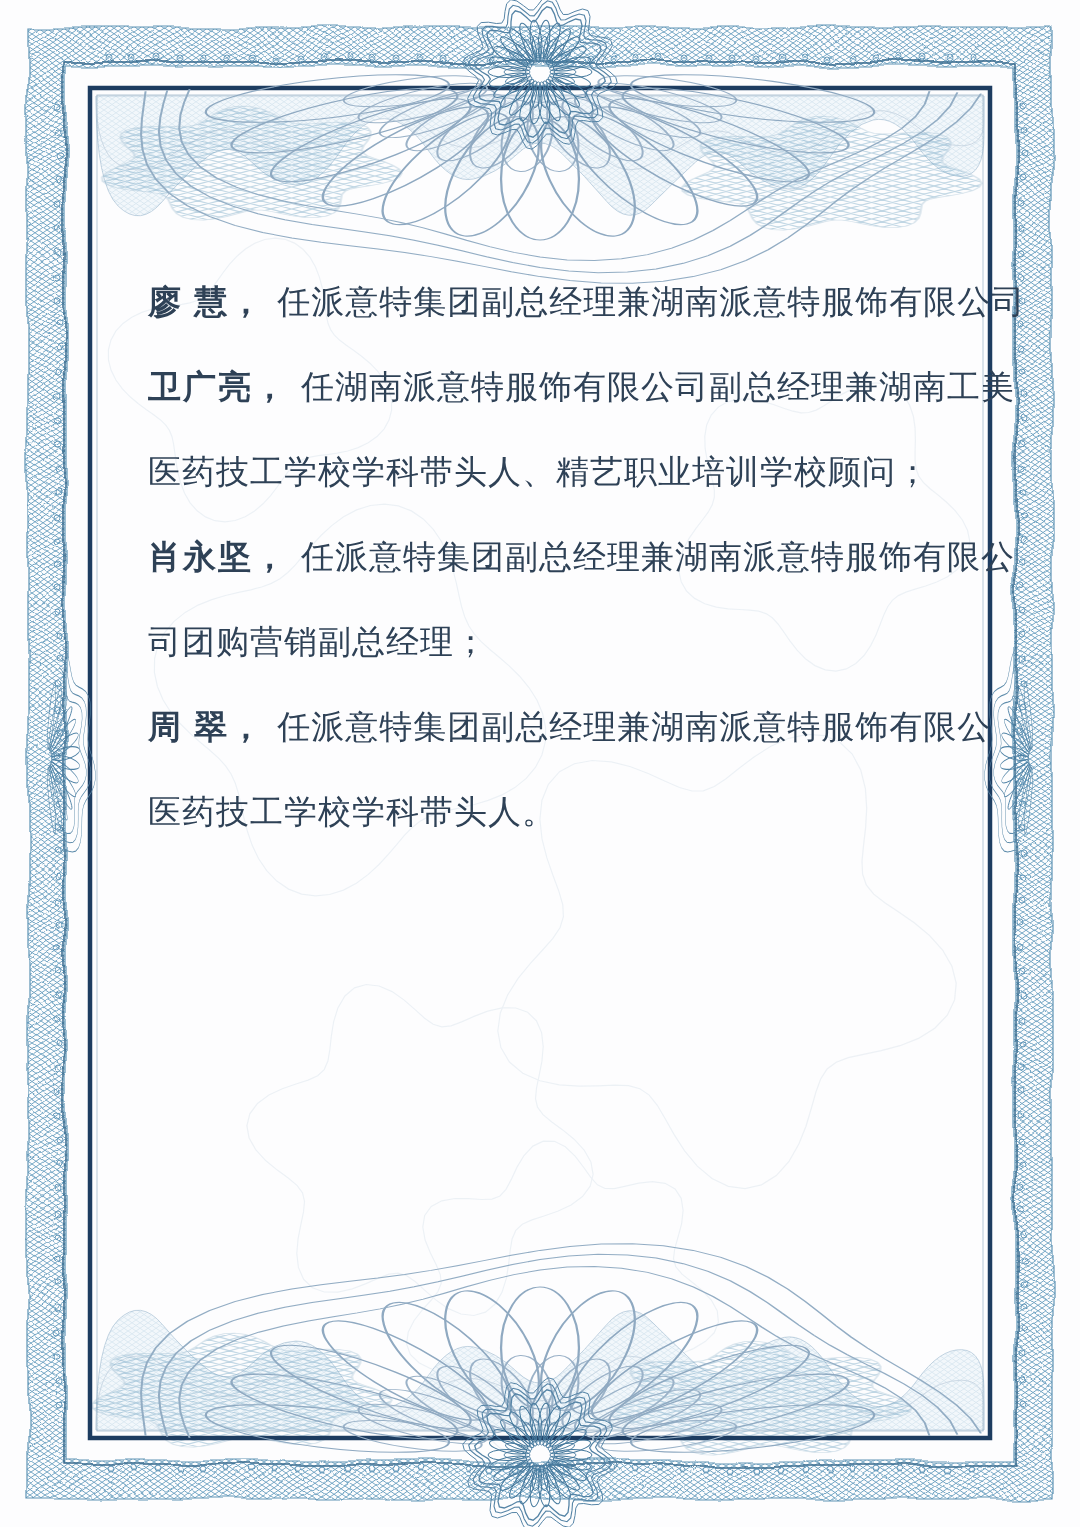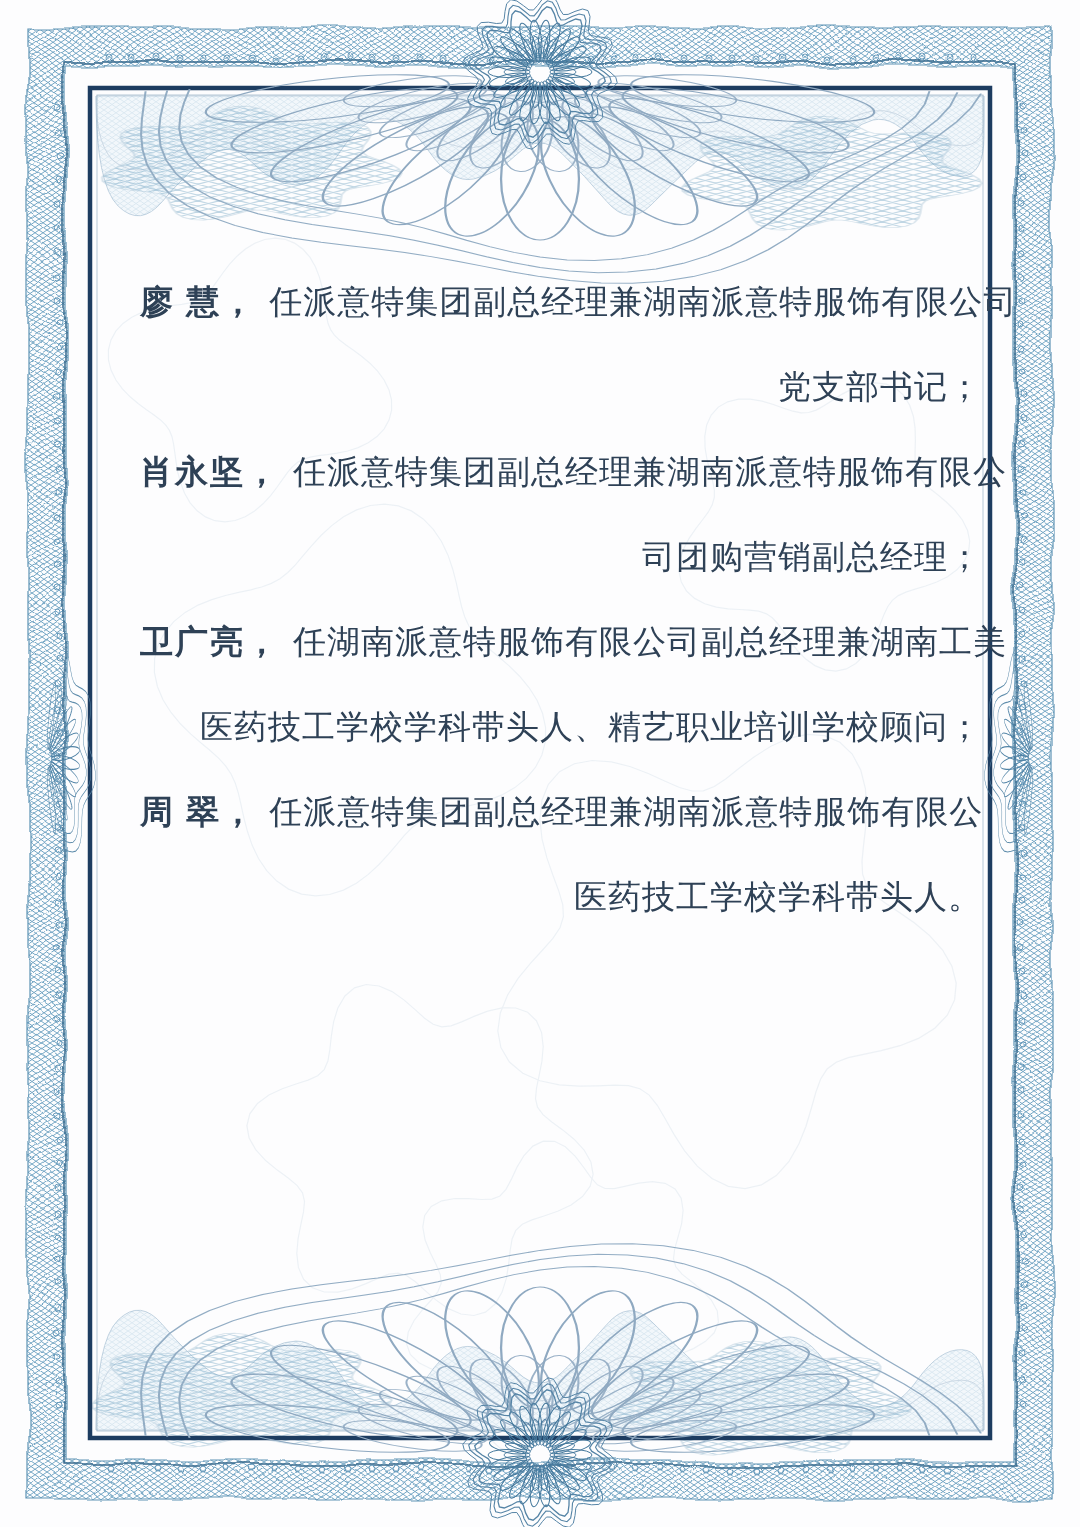--- a/index.html
+++ b/index.html
@@ -2,24 +2,23 @@
 <html><head>
 <meta charset="utf-8">
 <style>
   html,body{margin:0;padding:0;background:#ffffff;}
   #page{
     position:relative;width:1080px;height:1527px;background:#fdfdfe;
     overflow:hidden;font-family:"Liberation Sans",sans-serif;
   }
   #deco{position:absolute;left:0;top:0;}
   .doc-text{
-    position:absolute;left:140px;top:259px;width:842px;
+    position:absolute;left:148px;top:259px;width:842px;
     color:#2e4156;font-size:33px;letter-spacing:1px;font-weight:500;
     z-index:2;
-    text-align:right;
   }
   .para{margin:0;padding:0;}
   .line{height:85px;line-height:85px;white-space:nowrap;}
   .pname{font-weight:800;letter-spacing:2px;margin-right:13px;}
 </style>
 </head>
 <body>
 
 <div id="page">
 
@@ -468,35 +467,34 @@
       </g>
     </svg>
 
   <div class="doc-text" style="color: rgb(46, 65, 86);">
 
     <div class="para">
       <div class="line"><span class="pname">廖 慧，</span><span>任派意特集团副总经理兼湖南派意特服饰有限公司</span></div>
     </div>
 
     <div class="para">
-      <div class="line">党支部书记；</div>
     </div>
 
     <div class="para">
+    </div>
+
+    <div class="para">
+      <div class="line"><span class="pname">卫广亮，</span><span>任湖南派意特服饰有限公司副总经理兼湖南工美</span></div>
+      <div class="line">医药技工学校学科带头人、精艺职业培训学校顾问；</div>
     </div>
 
     <div class="para">
       <div class="line"><span class="pname">肖永坚，</span><span>任派意特集团副总经理兼湖南派意特服饰有限公</span></div>
       <div class="line">司团购营销副总经理；</div>
     </div>
 
     <div class="para">
-      <div class="line"><span class="pname">卫广亮，</span><span>任湖南派意特服饰有限公司副总经理兼湖南工美</span></div>
-      <div class="line">医药技工学校学科带头人、精艺职业培训学校顾问；</div>
-    </div>
-
-    <div class="para">
       <div class="line"><span class="pname">周 翠，</span><span>任派意特集团副总经理兼湖南派意特服饰有限公</span></div>
       <div class="line">医药技工学校学科带头人。</div>
     </div>
 
   </div>
 </div>
 
 </body></html>

